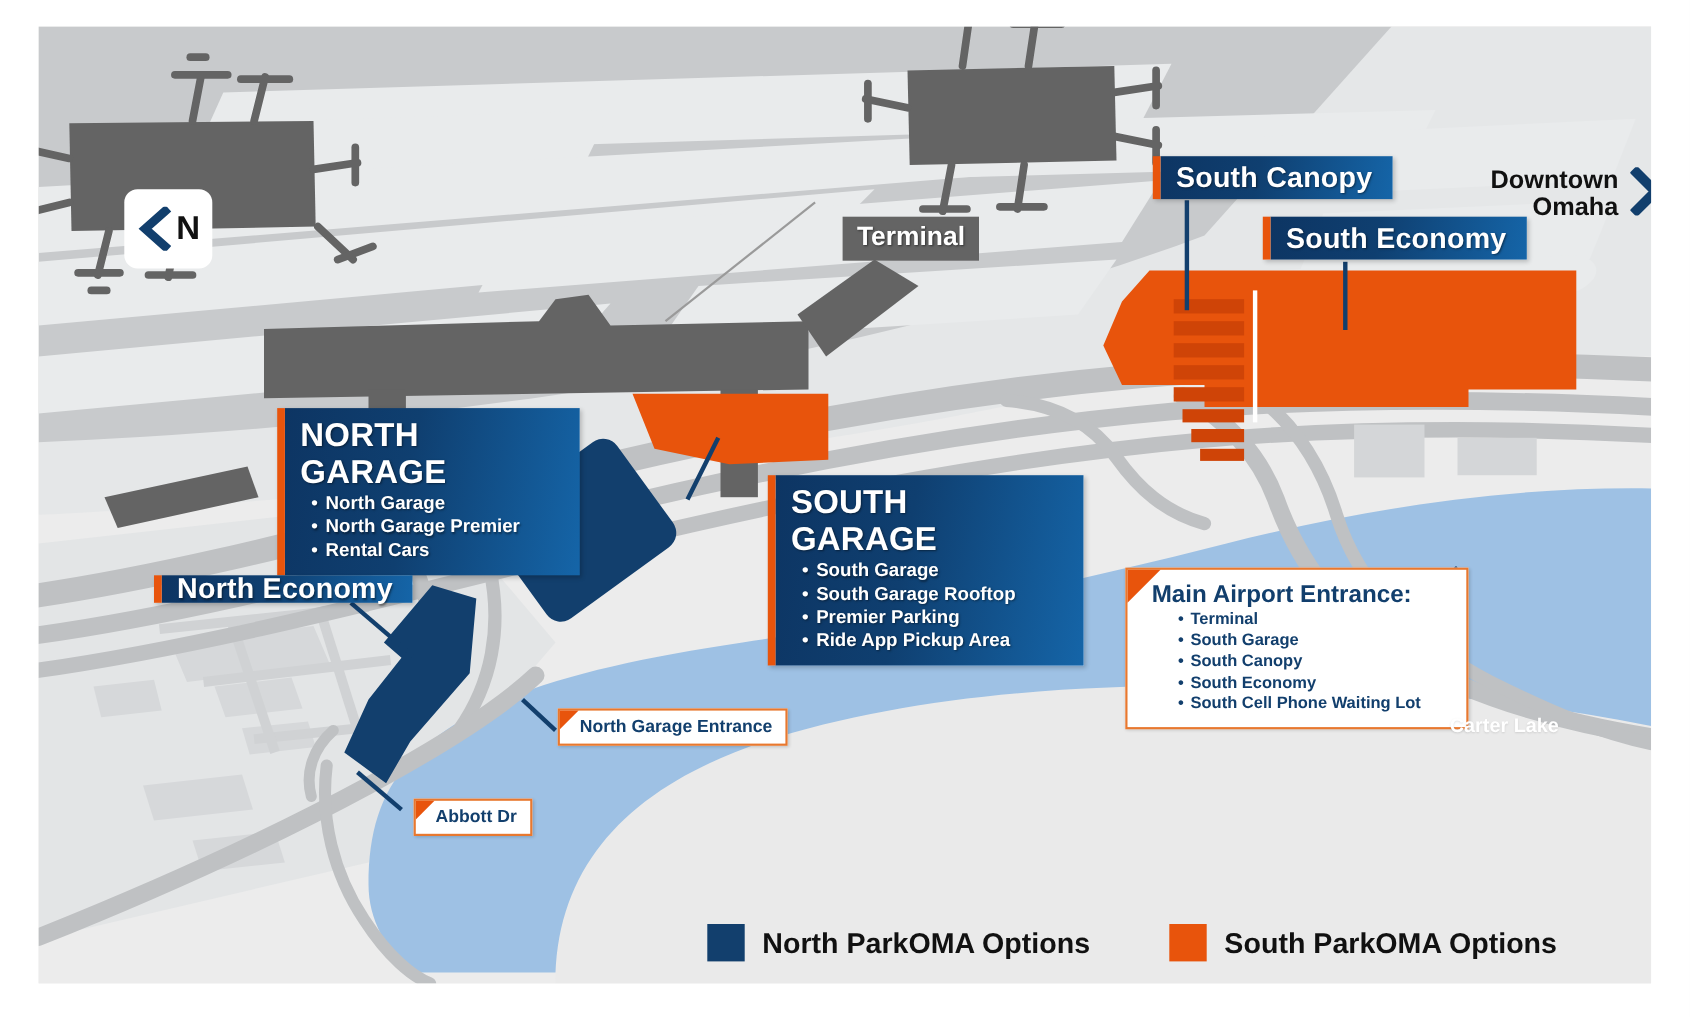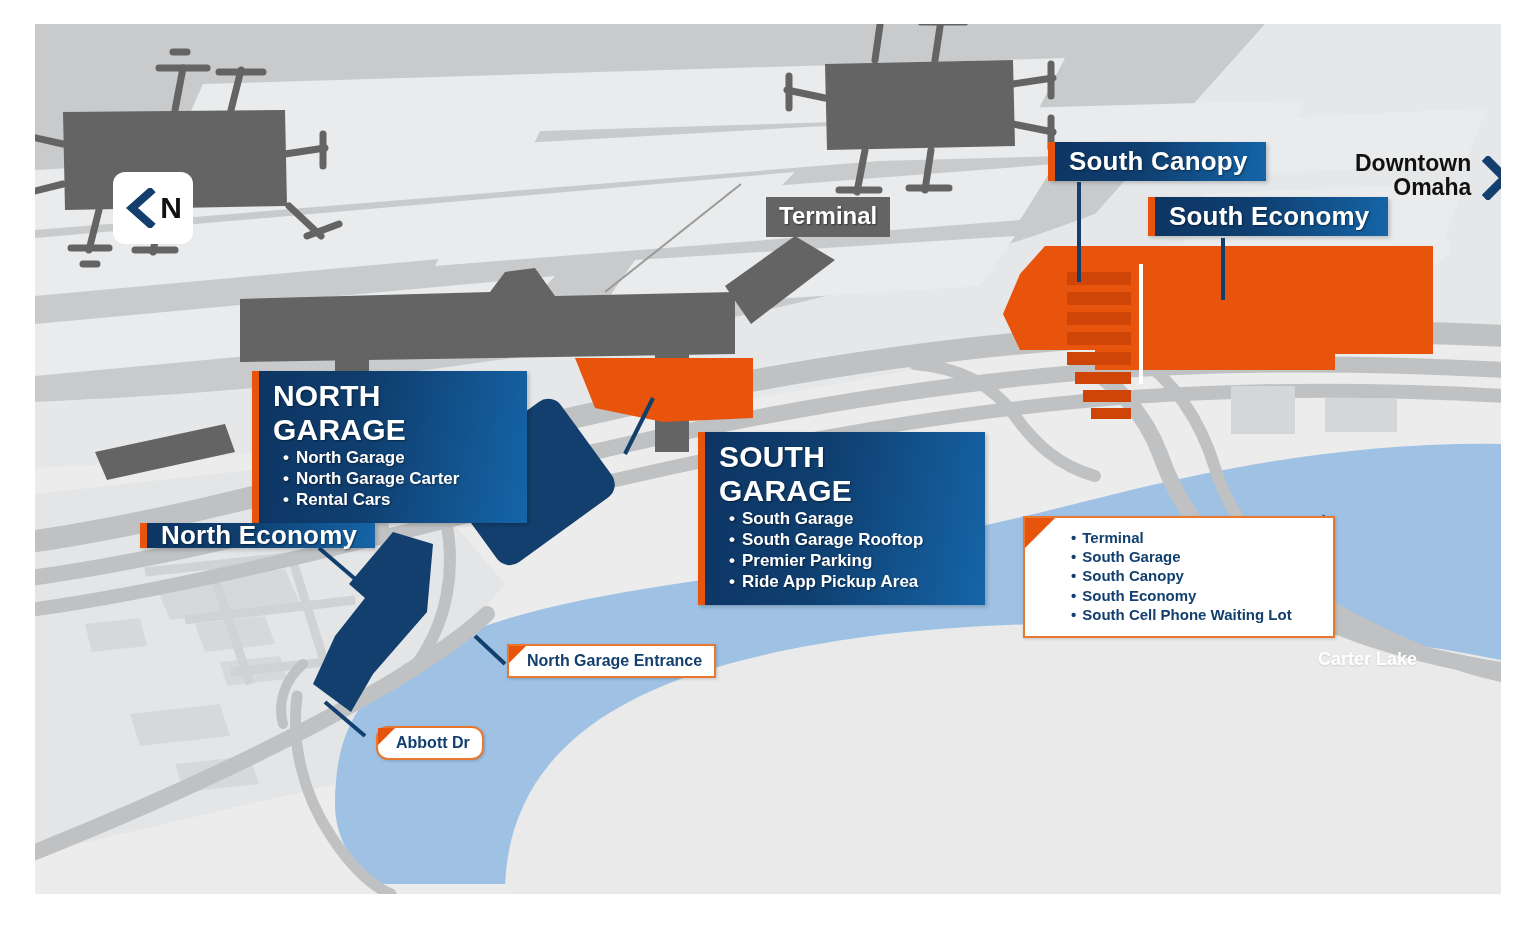--- a/index.html
+++ b/index.html
@@ -80,34 +80,34 @@
     left:988px;top:492px;width:278px;padding:10px 8px 12px 22px;
   }
   #lbl-entrance .ctext{font-size:22px;line-height:1.05;margin-bottom:2px;}
   #lbl-entrance .corner{border-top-width:30px;border-right-width:30px;}
   #lbl-entrance ul{margin:0;padding:0;list-style:none;}
   #lbl-entrance li{font-size:15px;line-height:1.28;margin-left:24px;white-space:nowrap;}
   #lbl-entrance li:before{content:"\2022";margin-right:6px;}
 
   #lbl-ng-entrance{left:472px;top:620px;padding:6px 12px 6px 18px;}
   #lbl-ng-entrance .ctext{font-size:16px;white-space:nowrap;}
-  #lbl-abbott{left:341px;top:702px;padding:6px 12px 6px 18px;border-radius:12px;}
+  #lbl-abbott{left:341px;top:702px;padding:6px 12px 6px 18px;}
   #lbl-abbott .ctext{font-size:16px;white-space:nowrap;}
 
   
   #lbl-terminal{
     position:absolute;left:731px;top:173px;background:#646464;
     padding:5px 13px 7px;color:#ffffff;font-size:24px;font-weight:bold;
     text-shadow:1px 1px 2px rgba(0,0,0,.5);
   }
 
   
   #downtown{
     position:absolute;left:1320px;top:128px;
-    display:flex;align-items:flex-end;gap:11px;
+    display:flex;align-items:flex-start;gap:11px;
   }
   #downtown .dtext{
     font-size:23px;font-weight:bold;color:#111111;line-height:1.04;
     text-align:right;white-space:pre-line;
   }
 
   
   #carter{
     position:absolute;left:1283px;top:625px;
     font-size:18px;font-weight:bold;color:#ffffff;
@@ -307,21 +307,21 @@
     </div>
 
     <div id="lbl-terminal">
       <span>Terminal</span>
     </div>
 
     <div class="bluebox group" id="lbl-north-garage">
       <span class="title">NORTH GARAGE</span>
       <ul>
         <li>North Garage</li>
-        <li>North Garage Carter</li>
+        <li>North Garage Premier</li>
         <li>Rental Cars</li>
       </ul>
     </div>
 
     <div class="bluebox group" id="lbl-south-garage">
       <span class="title">SOUTH GARAGE</span>
       <ul>
         <li>South Garage</li>
         <li>South Garage Rooftop</li>
         <li>Premier Parking</li>
@@ -336,20 +336,21 @@
     <div class="bluebox simple" id="lbl-south-economy">
       <span class="title">South Economy</span>
     </div>
 
     <div class="bluebox simple" id="lbl-north-economy">
       <span class="title">North Economy</span>
     </div>
 
     <div class="callout" id="lbl-entrance">
       <span class="corner"></span>
+      <span class="ctext">Main Airport Entrance:</span>
       <ul>
         <li>Terminal</li>
         <li>South Garage</li>
         <li>South Canopy</li>
         <li>South Economy</li>
         <li>South Cell Phone Waiting Lot</li>
       </ul>
     </div>
 
     <div class="callout" id="lbl-ng-entrance">
@@ -365,15 +366,25 @@
     <div id="downtown">
       <span class="dtext">Downtown
 Omaha</span>
       <svg width="30" height="44" viewBox="0 0 30 44">
         <path d="M6 5 L23 22 L6 39" stroke="#123f6d" stroke-width="9" fill="none" stroke-linecap="square"></path>
       </svg>
     </div>
 
     <div id="carter">Carter Lake</div>
 
+    <div id="legend">
+      <div class="leg-item">
+        <span class="leg-sw north"></span>
+        <span class="leg-tx">North ParkOMA Options</span>
+      </div>
+      <div class="leg-item">
+        <span class="leg-sw south"></span>
+        <span class="leg-tx">South ParkOMA Options</span>
+      </div>
+    </div>
 
   </div>
 </div>
 
 </body></html>

